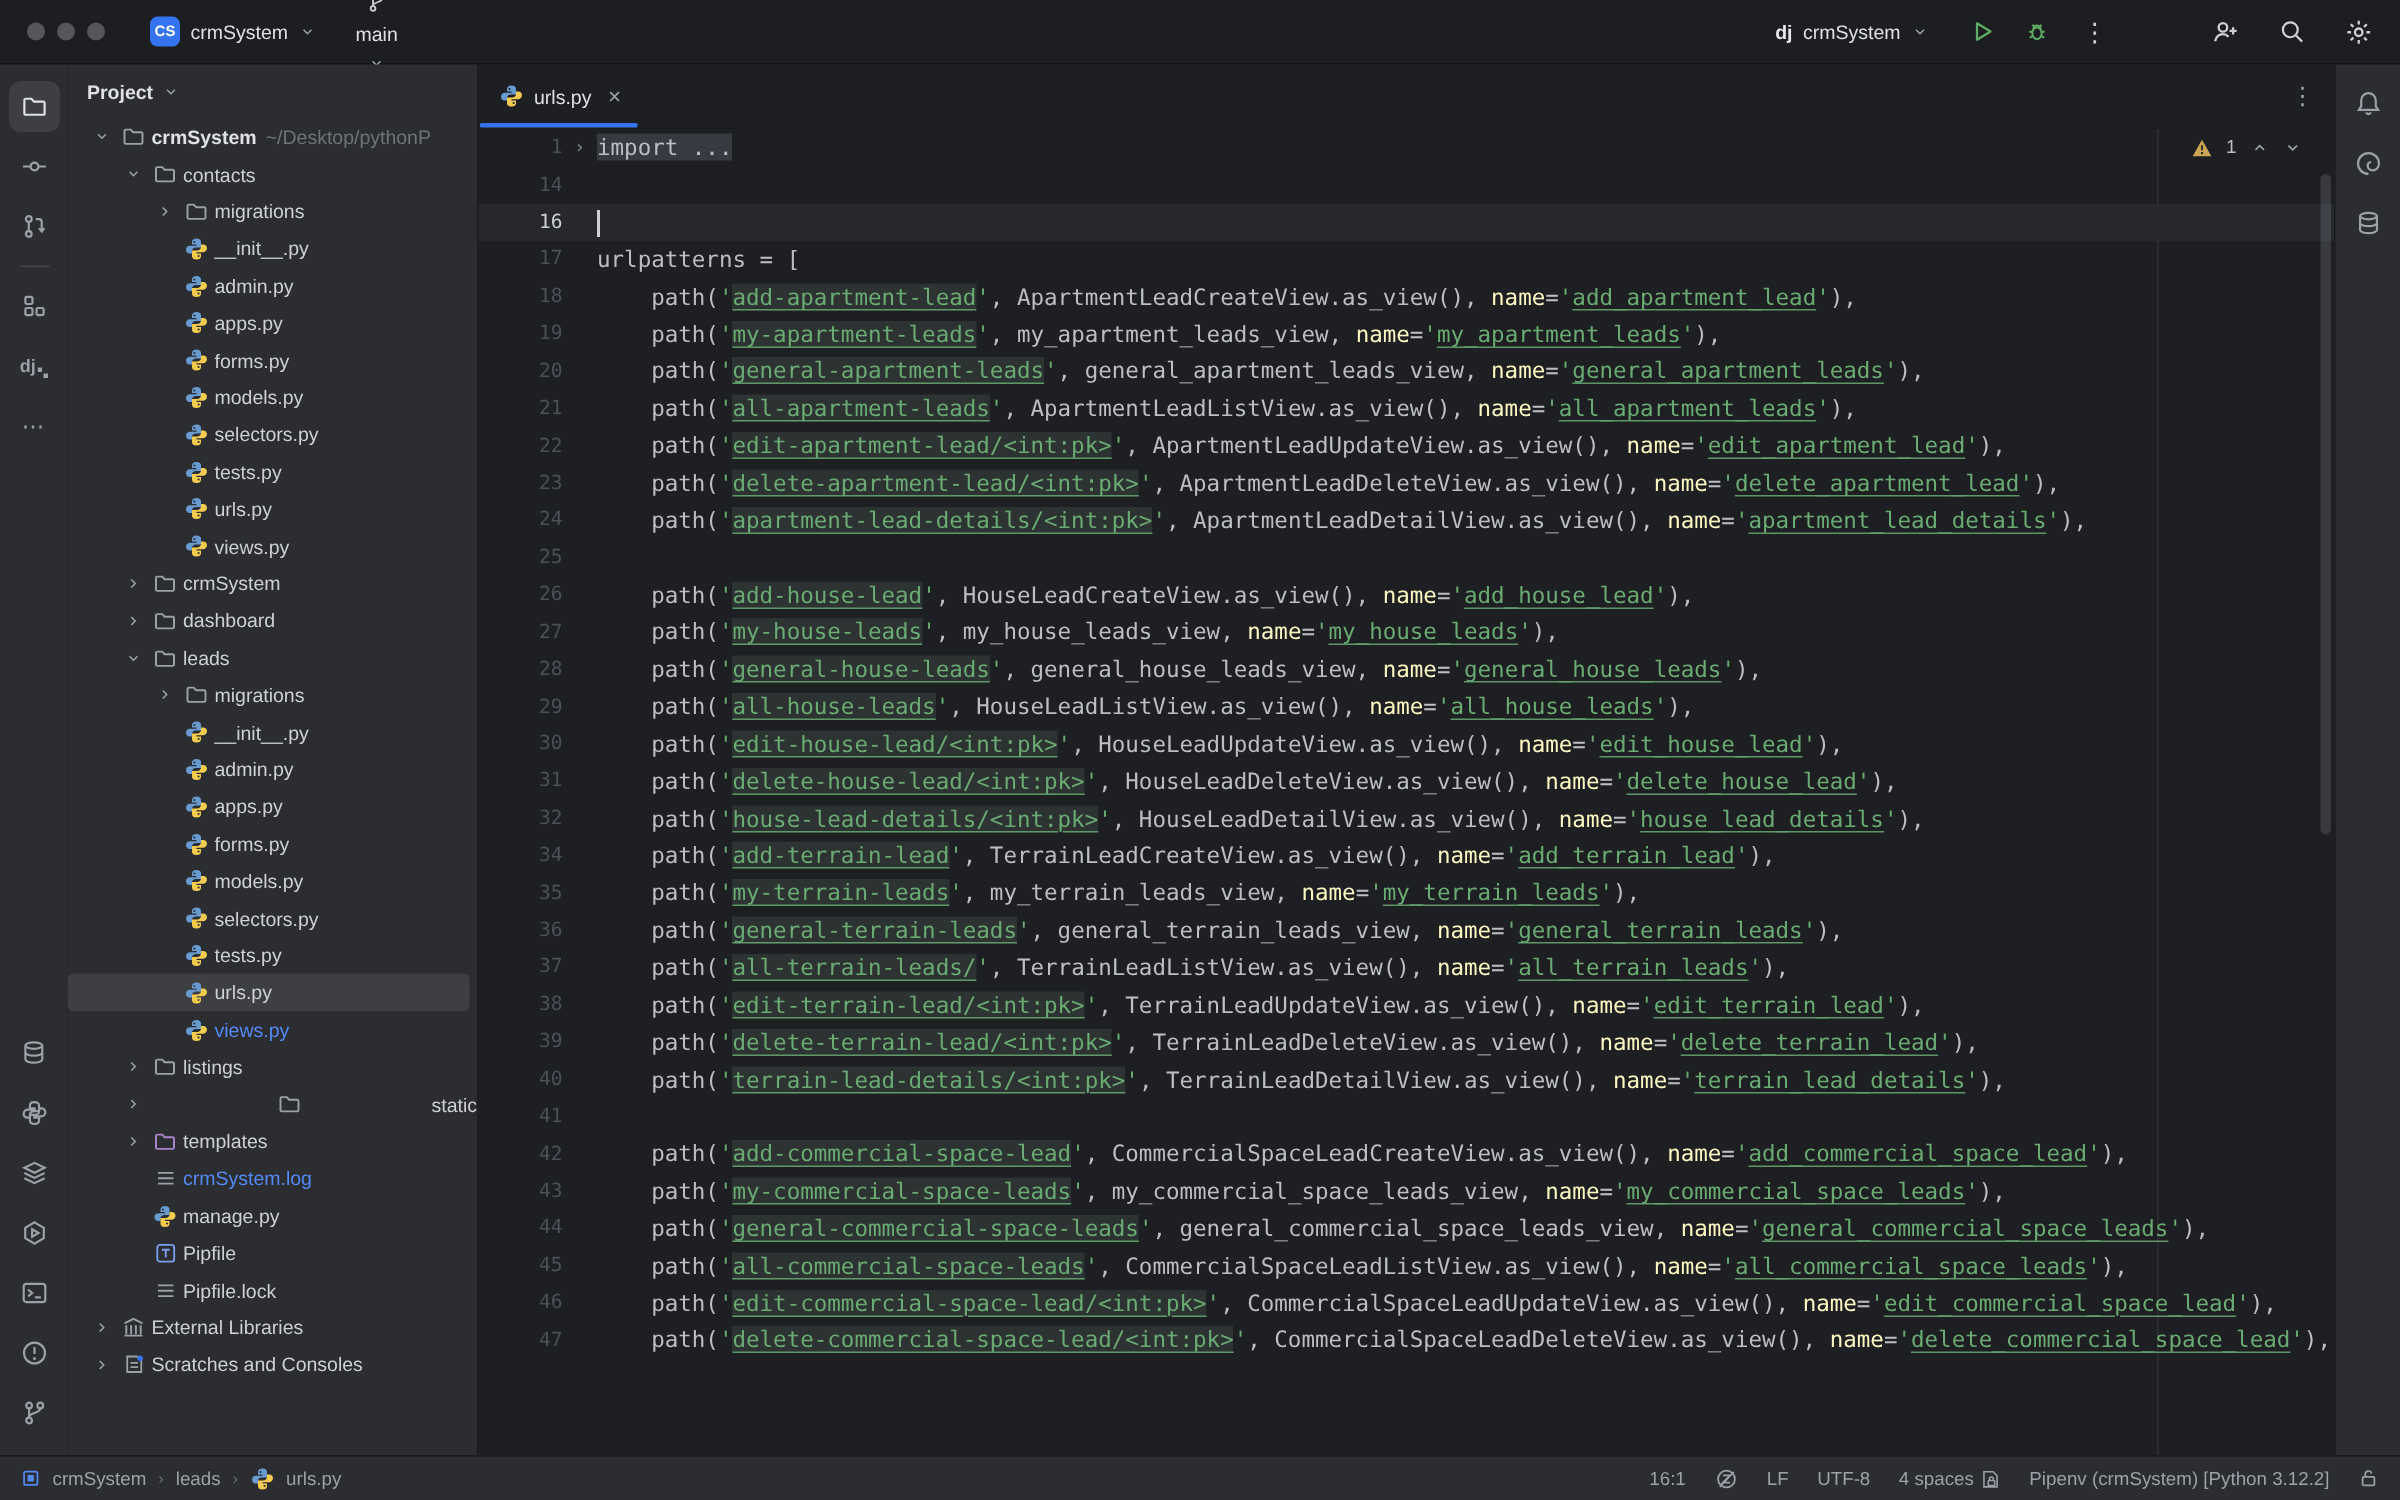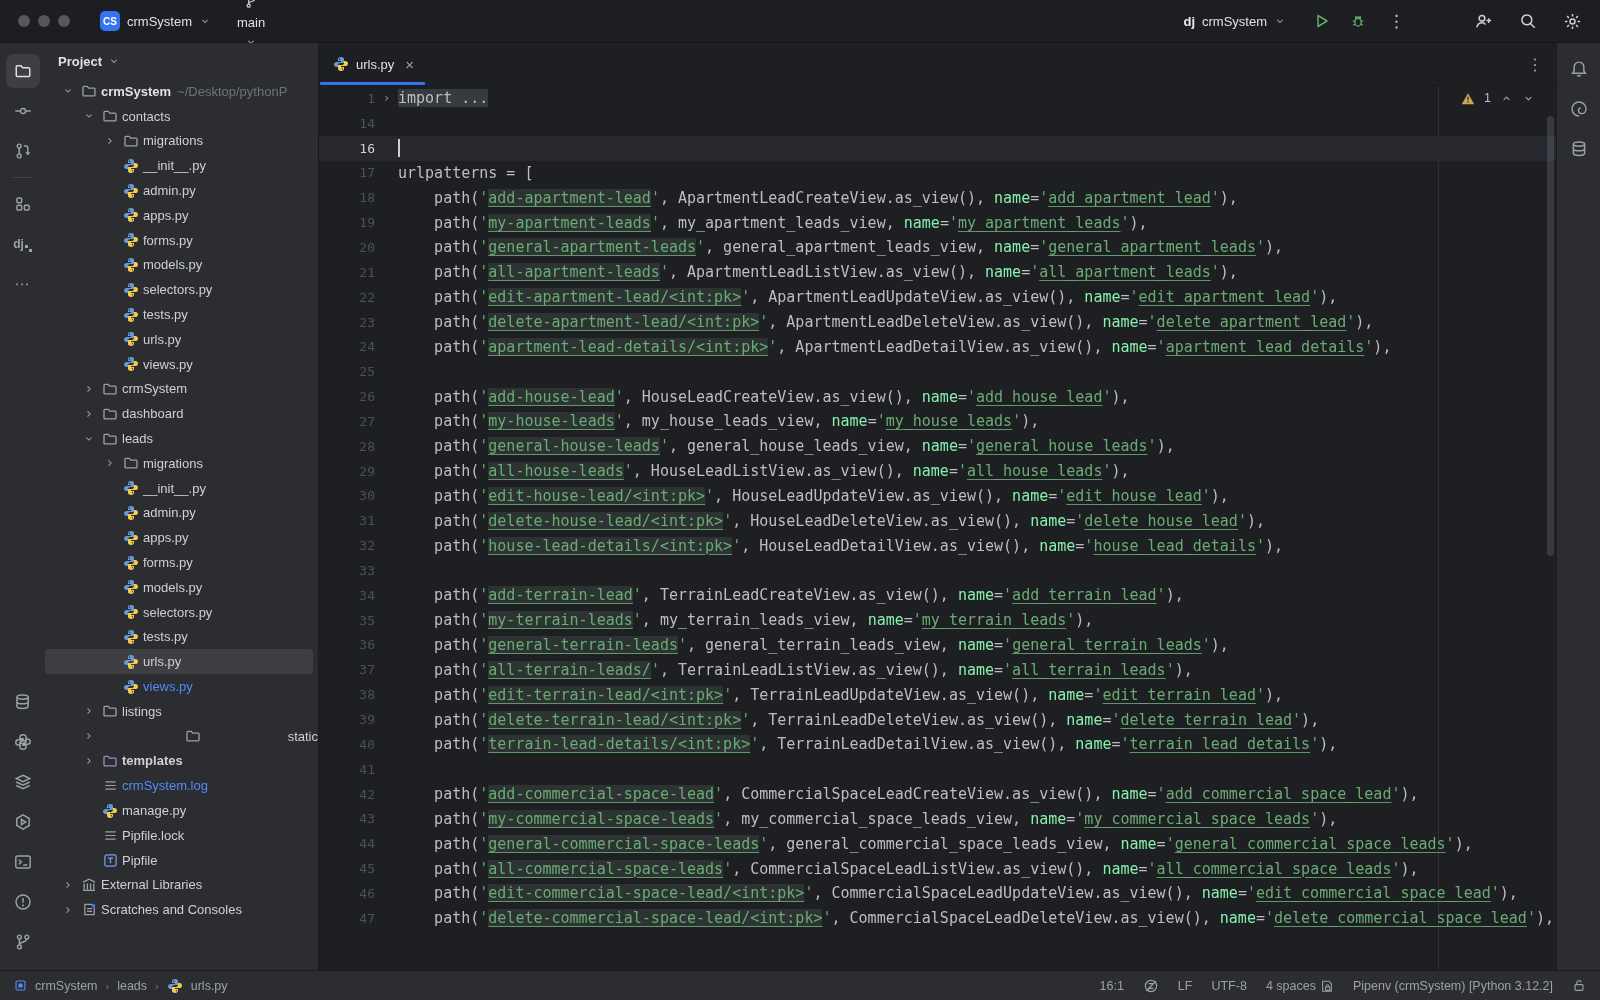--- a/index.html
+++ b/index.html
@@ -62,21 +62,21 @@
              font-family:"DejaVu Sans Mono","Liberation Mono",monospace;font-size:15px;}
   .guide{position:absolute;left:1119px;top:0;bottom:0;width:1px;background:#2e3035;}
   .code-row{position:relative;height:24.85px;display:flex;align-items:center;white-space:pre;}
   .code-row.caret-line{background:#26282e;}
   .ln{display:inline-block;width:56px;flex:0 0 56px;text-align:right;color:#4b5059;font-size:13px;}
   .caret-line .ln{color:#ced0d6;text-align:right;}
   .fold-col{display:inline-block;width:23px;flex:0 0 23px;text-align:center;color:#868a91;font-size:12px;}
   .code-text{color:#bcbec4;}
   .t-p{color:#bcbec4;}
   .t-s{color:#6aab73;}
-  .t-n{color:#86efac;}
+  .t-n{color:#fef9c3;}
   .t-r{color:#6aab73;background:rgba(125,157,142,0.16);text-decoration:underline;
        text-decoration-color:rgba(106,171,115,0.85);text-underline-offset:3px;text-decoration-thickness:1px;}
   .t-v{color:#6aab73;text-decoration:underline;text-decoration-color:rgba(106,171,115,0.85);
        text-underline-offset:3px;text-decoration-thickness:1px;}
   .t-f{color:#bcbec4;background:#373a40;}
   .caret-bar{display:inline-block;width:2px;height:18px;background:#ced0d6;vertical-align:middle;}
   .inspections{position:absolute;top:5px;right:22px;display:flex;align-items:center;gap:9px;
                font-family:"Liberation Sans",sans-serif;font-size:12.5px;color:#bcbec4;cursor:pointer;}
   .scrollbar{position:absolute;right:3px;top:30px;width:7px;height:440px;border-radius:4px;
              background:rgba(166,170,180,0.20);}
@@ -595,21 +595,21 @@
               <path d="M6 4.5L9.5 8 6 11.5" fill="none" stroke="currentColor" stroke-width="1.4"></path>
             </svg>
           </span>
           <span class="t-icon" style="color: rgb(157, 160, 168);">
             <svg width="16" height="16" viewBox="0 0 16 16" fill="none" stroke="currentColor" stroke-width="1.3">
               <path d="M2 4.3c0-.5.4-.9.9-.9h3.3l1.5 1.7h5.4c.5 0 .9.4.9.9v6c0 .5-.4.9-.9.9H2.9a.9.9 0 0 1-.9-.9z"></path>
             </svg>
           </span>
           <span class="t-label">static</span>
         </div>
-        <div class="tree-row" style="padding-left: 33px; font-weight: bold;">
+        <div class="tree-row" style="padding-left: 33px;">
           <span class="t-chev">
             <svg width="12" height="12" viewBox="0 0 16 16">
               <path d="M6 4.5L9.5 8 6 11.5" fill="none" stroke="currentColor" stroke-width="1.4"></path>
             </svg>
           </span>
           <span class="t-icon" style="color: rgb(166, 132, 201);">
             <svg width="16" height="16" viewBox="0 0 16 16" fill="none" stroke="currentColor" stroke-width="1.3">
               <path d="M2 4.3c0-.5.4-.9.9-.9h3.3l1.5 1.7h5.4c.5 0 .9.4.9.9v6c0 .5-.4.9-.9.9H2.9a.9.9 0 0 1-.9-.9z"></path>
             </svg>
           </span>
@@ -626,39 +626,39 @@
         </div>
         <div class="tree-row" style="padding-left: 33px;">
           <span class="t-chev"></span>
           <span class="t-icon" style="color: rgb(157, 160, 168);">
             <svg width="16" height="16" viewBox="0 0 16 16">
               <path fill="#699BD0" d="M8 1C6 1 5 1.9 5 3.2V5h3v.9H3.7C2.2 5.9 1 6.9 1 8.5S2 11 3.5 11H5V9.3C5 7.9 6.2 7 7.6 7H11V3.2C11 1.9 10 1 8 1zM6.6 2.6a.7.7 0 1 1 0 1.4.7.7 0 0 1 0-1.4z"></path>
               <path fill="#F3CC4F" d="M8 15c2 0 3-.9 3-2.2V11H8v-.9h4.3c1.5 0 2.7-1 2.7-2.6S14 5 12.5 5H11v1.7C11 8.1 9.8 9 8.4 9H5v3.8C5 14.1 6 15 8 15zm1.4-1.6a.7.7 0 1 1 0-1.4.7.7 0 0 1 0 1.4z"></path>
             </svg>
           </span>
           <span class="t-label">manage.py</span>
-        </div>
-        <div class="tree-row" style="padding-left: 33px;">
-          <span class="t-chev"></span>
-          <span class="t-icon" style="color: rgb(157, 160, 168);">
-            <svg width="15" height="15" viewBox="0 0 16 16" fill="none" stroke="currentColor" stroke-width="1.3">
-              <path d="M2.5 4.2h11M2.5 8h11M2.5 11.8h11"></path>
-            </svg>
-          </span>
-          <span class="t-label">Pipfile.lock</span>
         </div>
         <div class="tree-row" style="padding-left: 33px;">
           <span class="t-chev"></span>
           <span class="t-icon" style="color: rgb(157, 160, 168);">
             <svg width="15" height="15" viewBox="0 0 16 16" fill="none" stroke="#7a9ff0" stroke-width="1.3">
               <rect x="2" y="2" width="12" height="12" rx="2"></rect>
               <path d="M5.2 5.5h5.6M8 5.5V11"></path>
             </svg>
           </span>
           <span class="t-label">Pipfile</span>
+        </div>
+        <div class="tree-row" style="padding-left: 33px;">
+          <span class="t-chev"></span>
+          <span class="t-icon" style="color: rgb(157, 160, 168);">
+            <svg width="15" height="15" viewBox="0 0 16 16" fill="none" stroke="currentColor" stroke-width="1.3">
+              <path d="M2.5 4.2h11M2.5 8h11M2.5 11.8h11"></path>
+            </svg>
+          </span>
+          <span class="t-label">Pipfile.lock</span>
         </div>
         <div class="tree-row" style="padding-left: 12px;">
           <span class="t-chev">
             <svg width="12" height="12" viewBox="0 0 16 16">
               <path d="M6 4.5L9.5 8 6 11.5" fill="none" stroke="currentColor" stroke-width="1.4"></path>
             </svg>
           </span>
           <span class="t-icon" style="color: rgb(157, 160, 168);">
             <svg width="16" height="16" viewBox="0 0 16 16" fill="none" stroke="currentColor" stroke-width="1.3">
               <path d="M2 5.2L8 2.2l6 3M3.2 6.5v6M6.4 6.5v6M9.6 6.5v6M12.8 6.5v6M2 13.4h12"></path>
@@ -713,21 +713,20 @@
           <div class="code-row"><span class="ln">23</span><span class="fold-col"></span><span class="code-text"><span class="t-p">    path(</span><span class="t-s">'</span><span class="t-r">delete-apartment-lead/&lt;int:pk&gt;</span><span class="t-s">'</span><span class="t-p">, ApartmentLeadDeleteView.as_view(), </span><span class="t-n">name</span><span class="t-p">=</span><span class="t-s">'</span><span class="t-v">delete_apartment_lead</span><span class="t-s">'</span><span class="t-p">),</span></span></div>
           <div class="code-row"><span class="ln">24</span><span class="fold-col"></span><span class="code-text"><span class="t-p">    path(</span><span class="t-s">'</span><span class="t-r">apartment-lead-details/&lt;int:pk&gt;</span><span class="t-s">'</span><span class="t-p">, ApartmentLeadDetailView.as_view(), </span><span class="t-n">name</span><span class="t-p">=</span><span class="t-s">'</span><span class="t-v">apartment_lead_details</span><span class="t-s">'</span><span class="t-p">),</span></span></div>
           <div class="code-row"><span class="ln">25</span><span class="fold-col"></span><span class="code-text"></span></div>
           <div class="code-row"><span class="ln">26</span><span class="fold-col"></span><span class="code-text"><span class="t-p">    path(</span><span class="t-s">'</span><span class="t-r">add-house-lead</span><span class="t-s">'</span><span class="t-p">, HouseLeadCreateView.as_view(), </span><span class="t-n">name</span><span class="t-p">=</span><span class="t-s">'</span><span class="t-v">add_house_lead</span><span class="t-s">'</span><span class="t-p">),</span></span></div>
           <div class="code-row"><span class="ln">27</span><span class="fold-col"></span><span class="code-text"><span class="t-p">    path(</span><span class="t-s">'</span><span class="t-r">my-house-leads</span><span class="t-s">'</span><span class="t-p">, my_house_leads_view, </span><span class="t-n">name</span><span class="t-p">=</span><span class="t-s">'</span><span class="t-v">my_house_leads</span><span class="t-s">'</span><span class="t-p">),</span></span></div>
           <div class="code-row"><span class="ln">28</span><span class="fold-col"></span><span class="code-text"><span class="t-p">    path(</span><span class="t-s">'</span><span class="t-r">general-house-leads</span><span class="t-s">'</span><span class="t-p">, general_house_leads_view, </span><span class="t-n">name</span><span class="t-p">=</span><span class="t-s">'</span><span class="t-v">general_house_leads</span><span class="t-s">'</span><span class="t-p">),</span></span></div>
           <div class="code-row"><span class="ln">29</span><span class="fold-col"></span><span class="code-text"><span class="t-p">    path(</span><span class="t-s">'</span><span class="t-r">all-house-leads</span><span class="t-s">'</span><span class="t-p">, HouseLeadListView.as_view(), </span><span class="t-n">name</span><span class="t-p">=</span><span class="t-s">'</span><span class="t-v">all_house_leads</span><span class="t-s">'</span><span class="t-p">),</span></span></div>
           <div class="code-row"><span class="ln">30</span><span class="fold-col"></span><span class="code-text"><span class="t-p">    path(</span><span class="t-s">'</span><span class="t-r">edit-house-lead/&lt;int:pk&gt;</span><span class="t-s">'</span><span class="t-p">, HouseLeadUpdateView.as_view(), </span><span class="t-n">name</span><span class="t-p">=</span><span class="t-s">'</span><span class="t-v">edit_house_lead</span><span class="t-s">'</span><span class="t-p">),</span></span></div>
           <div class="code-row"><span class="ln">31</span><span class="fold-col"></span><span class="code-text"><span class="t-p">    path(</span><span class="t-s">'</span><span class="t-r">delete-house-lead/&lt;int:pk&gt;</span><span class="t-s">'</span><span class="t-p">, HouseLeadDeleteView.as_view(), </span><span class="t-n">name</span><span class="t-p">=</span><span class="t-s">'</span><span class="t-v">delete_house_lead</span><span class="t-s">'</span><span class="t-p">),</span></span></div>
           <div class="code-row"><span class="ln">32</span><span class="fold-col"></span><span class="code-text"><span class="t-p">    path(</span><span class="t-s">'</span><span class="t-r">house-lead-details/&lt;int:pk&gt;</span><span class="t-s">'</span><span class="t-p">, HouseLeadDetailView.as_view(), </span><span class="t-n">name</span><span class="t-p">=</span><span class="t-s">'</span><span class="t-v">house_lead_details</span><span class="t-s">'</span><span class="t-p">),</span></span></div>
-          <div class="code-row"><span class="ln">33</span><span class="fold-col"></span><span class="code-text"></span></div>
           <div class="code-row"><span class="ln">34</span><span class="fold-col"></span><span class="code-text"><span class="t-p">    path(</span><span class="t-s">'</span><span class="t-r">add-terrain-lead</span><span class="t-s">'</span><span class="t-p">, TerrainLeadCreateView.as_view(), </span><span class="t-n">name</span><span class="t-p">=</span><span class="t-s">'</span><span class="t-v">add_terrain_lead</span><span class="t-s">'</span><span class="t-p">),</span></span></div>
           <div class="code-row"><span class="ln">35</span><span class="fold-col"></span><span class="code-text"><span class="t-p">    path(</span><span class="t-s">'</span><span class="t-r">my-terrain-leads</span><span class="t-s">'</span><span class="t-p">, my_terrain_leads_view, </span><span class="t-n">name</span><span class="t-p">=</span><span class="t-s">'</span><span class="t-v">my_terrain_leads</span><span class="t-s">'</span><span class="t-p">),</span></span></div>
           <div class="code-row"><span class="ln">36</span><span class="fold-col"></span><span class="code-text"><span class="t-p">    path(</span><span class="t-s">'</span><span class="t-r">general-terrain-leads</span><span class="t-s">'</span><span class="t-p">, general_terrain_leads_view, </span><span class="t-n">name</span><span class="t-p">=</span><span class="t-s">'</span><span class="t-v">general_terrain_leads</span><span class="t-s">'</span><span class="t-p">),</span></span></div>
           <div class="code-row"><span class="ln">37</span><span class="fold-col"></span><span class="code-text"><span class="t-p">    path(</span><span class="t-s">'</span><span class="t-r">all-terrain-leads/</span><span class="t-s">'</span><span class="t-p">, TerrainLeadListView.as_view(), </span><span class="t-n">name</span><span class="t-p">=</span><span class="t-s">'</span><span class="t-v">all_terrain_leads</span><span class="t-s">'</span><span class="t-p">),</span></span></div>
           <div class="code-row"><span class="ln">38</span><span class="fold-col"></span><span class="code-text"><span class="t-p">    path(</span><span class="t-s">'</span><span class="t-r">edit-terrain-lead/&lt;int:pk&gt;</span><span class="t-s">'</span><span class="t-p">, TerrainLeadUpdateView.as_view(), </span><span class="t-n">name</span><span class="t-p">=</span><span class="t-s">'</span><span class="t-v">edit_terrain_lead</span><span class="t-s">'</span><span class="t-p">),</span></span></div>
           <div class="code-row"><span class="ln">39</span><span class="fold-col"></span><span class="code-text"><span class="t-p">    path(</span><span class="t-s">'</span><span class="t-r">delete-terrain-lead/&lt;int:pk&gt;</span><span class="t-s">'</span><span class="t-p">, TerrainLeadDeleteView.as_view(), </span><span class="t-n">name</span><span class="t-p">=</span><span class="t-s">'</span><span class="t-v">delete_terrain_lead</span><span class="t-s">'</span><span class="t-p">),</span></span></div>
           <div class="code-row"><span class="ln">40</span><span class="fold-col"></span><span class="code-text"><span class="t-p">    path(</span><span class="t-s">'</span><span class="t-r">terrain-lead-details/&lt;int:pk&gt;</span><span class="t-s">'</span><span class="t-p">, TerrainLeadDetailView.as_view(), </span><span class="t-n">name</span><span class="t-p">=</span><span class="t-s">'</span><span class="t-v">terrain_lead_details</span><span class="t-s">'</span><span class="t-p">),</span></span></div>
           <div class="code-row"><span class="ln">41</span><span class="fold-col"></span><span class="code-text"></span></div>
           <div class="code-row"><span class="ln">42</span><span class="fold-col"></span><span class="code-text"><span class="t-p">    path(</span><span class="t-s">'</span><span class="t-r">add-commercial-space-lead</span><span class="t-s">'</span><span class="t-p">, CommercialSpaceLeadCreateView.as_view(), </span><span class="t-n">name</span><span class="t-p">=</span><span class="t-s">'</span><span class="t-v">add_commercial_space_lead</span><span class="t-s">'</span><span class="t-p">),</span></span></div>
           <div class="code-row"><span class="ln">43</span><span class="fold-col"></span><span class="code-text"><span class="t-p">    path(</span><span class="t-s">'</span><span class="t-r">my-commercial-space-leads</span><span class="t-s">'</span><span class="t-p">, my_commercial_space_leads_view, </span><span class="t-n">name</span><span class="t-p">=</span><span class="t-s">'</span><span class="t-v">my_commercial_space_leads</span><span class="t-s">'</span><span class="t-p">),</span></span></div>

